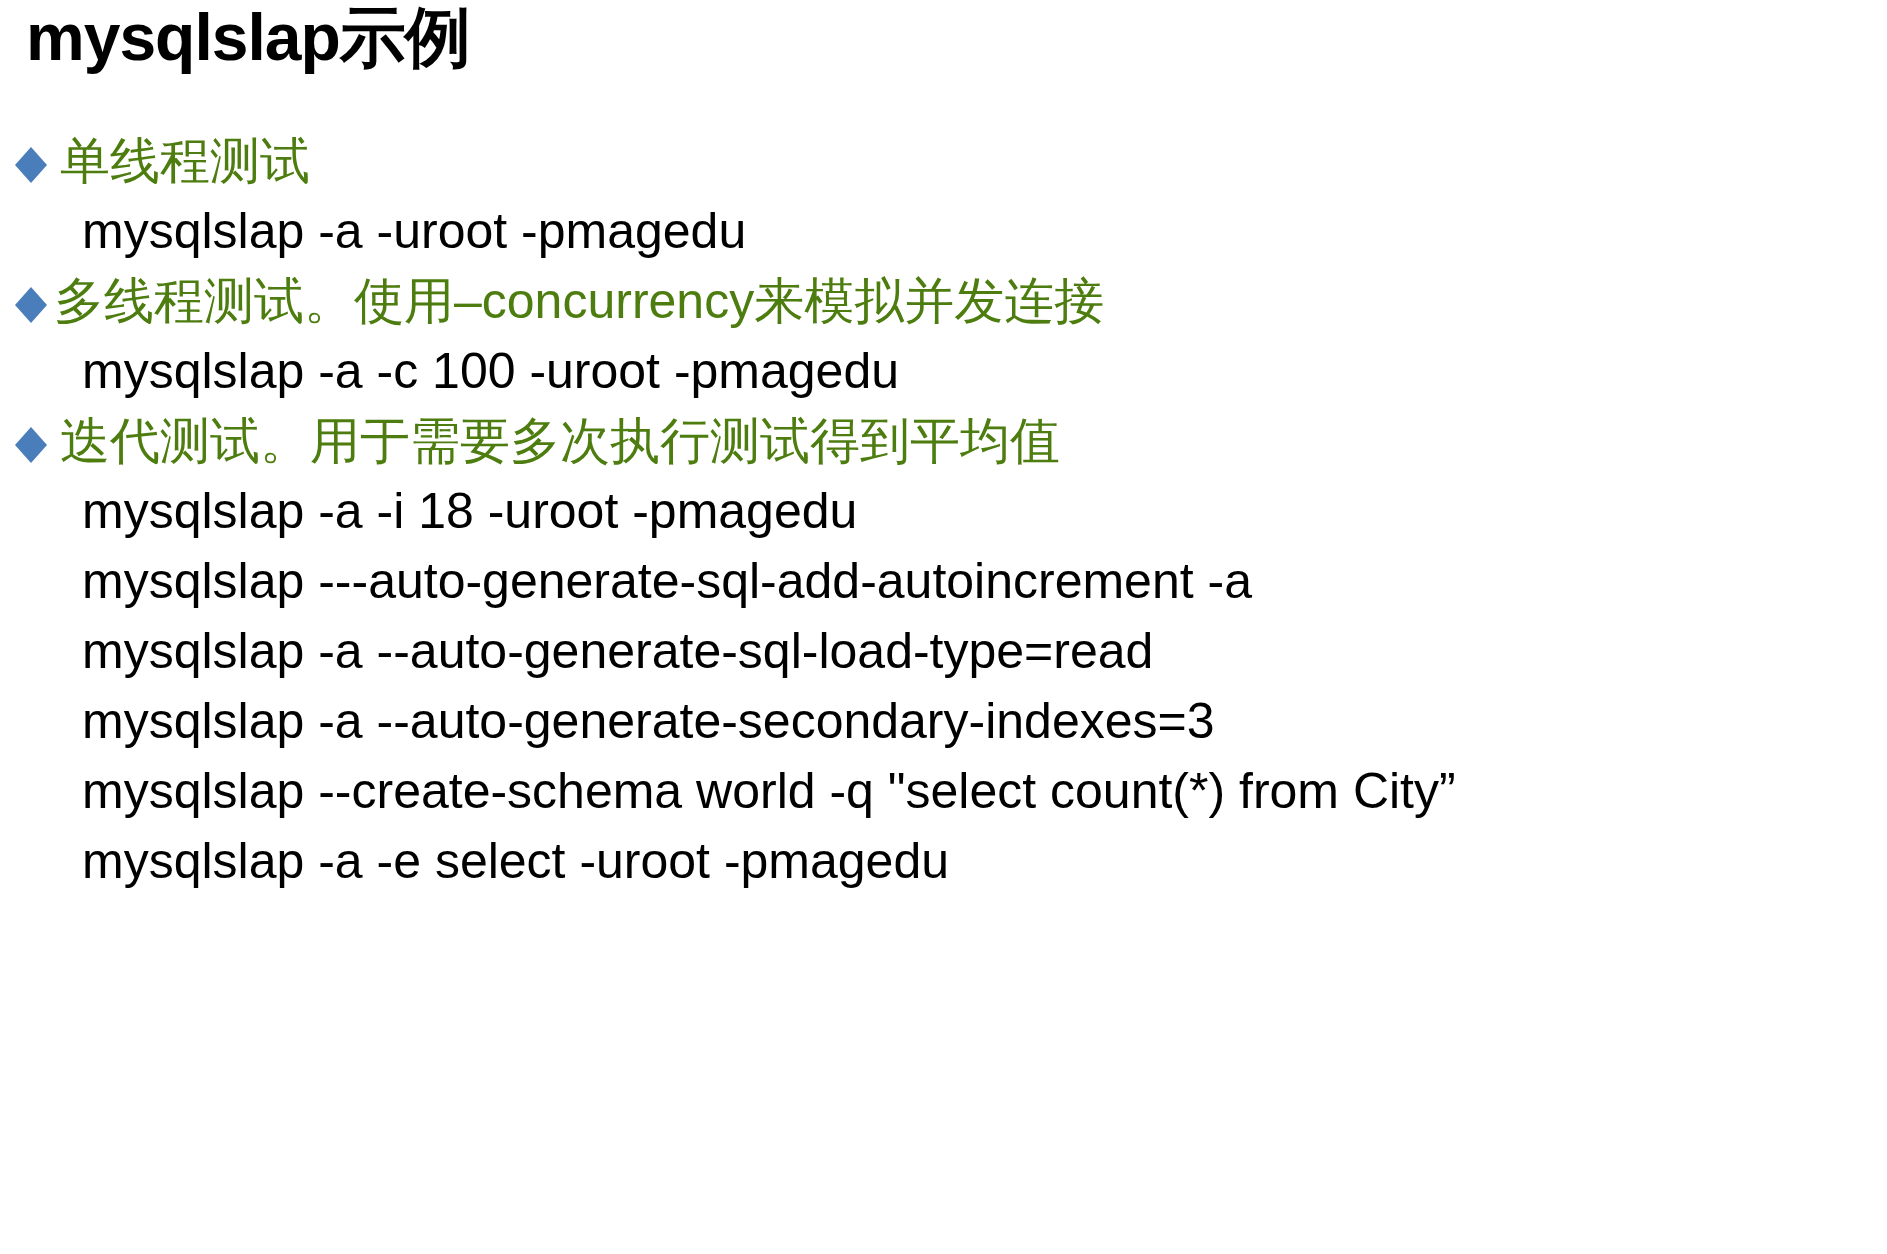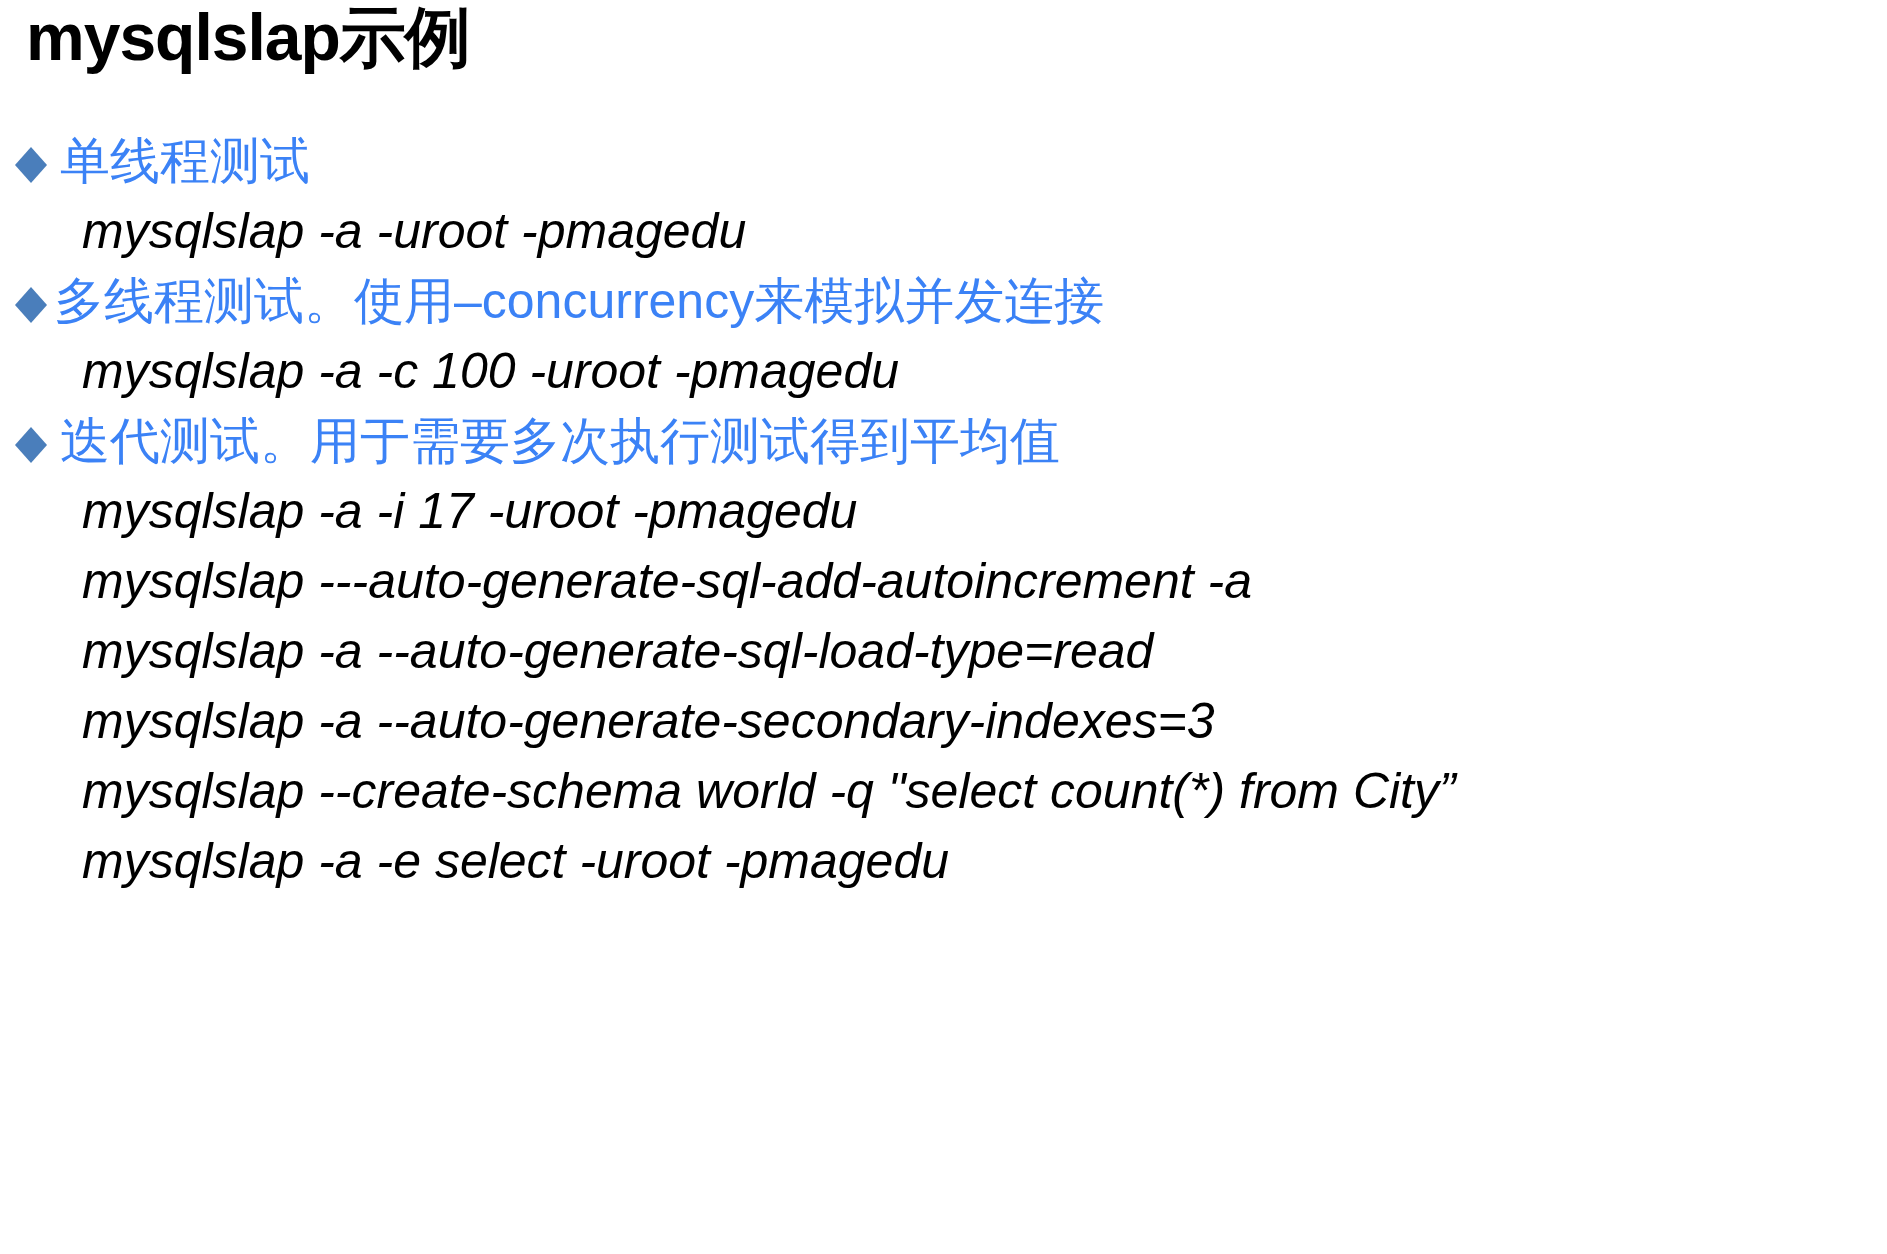--- a/index.html
+++ b/index.html
@@ -44,36 +44,35 @@
     align-items: baseline;
     height: 70px;
     line-height: 70px;
     white-space: nowrap;
   }
   .line.bullet-line {
     padding-left: 0;
   }
   .line.cmd-line {
     padding-left: 68px;
-    font-style: italic;
   }
   .bullet-icon {
     display: inline-block;
     width: 46px;
     flex: 0 0 46px;
     text-align: left;
     line-height: 70px;
   }
   .bullet-icon svg {
     vertical-align: -6px;
   }
   .bullet-text {
     font-size: 50px;
     font-weight: 400;
-    color: #3b82f6;
+    color: #4d7c0f;
     letter-spacing: 0px;
   }
   .cmd-text {
     font-size: 50px;
     font-weight: 400;
     color: #000000;
     letter-spacing: 0px;
   }
   .tight {
     margin-left: -6px;
@@ -105,21 +104,21 @@
       <div class="line cmd-line">
         <span class="cmd-text">mysqlslap -a -c 100 -uroot -pmagedu</span>
       </div>
       <div class="line bullet-line">
         <span class="bullet-icon"><svg width="34" height="38" viewBox="0 0 34 38" xmlns="http://www.w3.org/2000/svg">
             <polygon points="17,1 33,19 17,37 1,19" fill="#4A7EBB"></polygon>
           </svg></span>
         <span class="bullet-text">迭代测试。用于需要多次执行测试得到平均值</span>
       </div>
       <div class="line cmd-line">
-        <span class="cmd-text">mysqlslap -a -i 17 -uroot -pmagedu</span>
+        <span class="cmd-text">mysqlslap -a -i 18 -uroot -pmagedu</span>
       </div>
       <div class="line cmd-line">
         <span class="cmd-text">mysqlslap ---auto-generate-sql-add-autoincrement -a</span>
       </div>
       <div class="line cmd-line">
         <span class="cmd-text">mysqlslap -a --auto-generate-sql-load-type=read</span>
       </div>
       <div class="line cmd-line">
         <span class="cmd-text">mysqlslap -a --auto-generate-secondary-indexes=3</span>
       </div>

